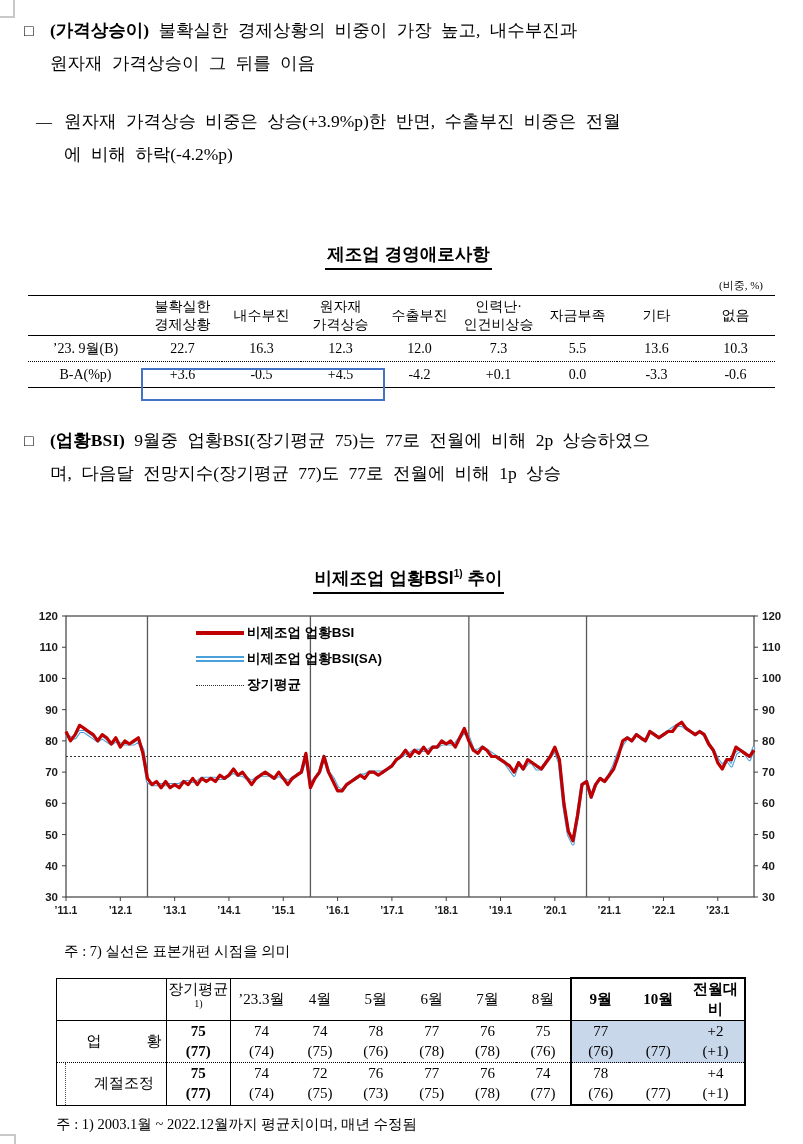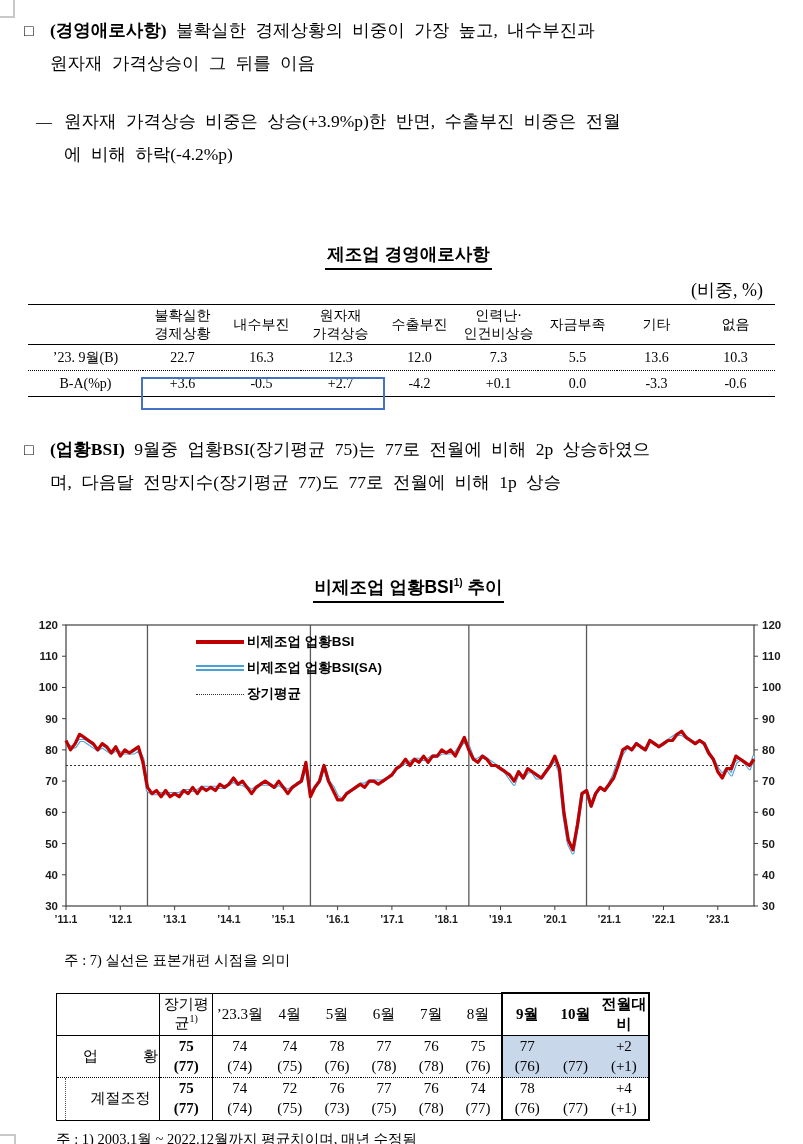--- a/index.html
+++ b/index.html
@@ -14,21 +14,21 @@
   .para{display:flex;font-size:17.5px;line-height:33px;}
   .para .marker{flex:0 0 26px;font-size:16px;}
   .para .ptext{flex:1;word-spacing:5px;}
   .bold{font-weight:bold;}
   .dash-para{margin-top:25px;}
   .dash-para .marker{flex:0 0 28px;padding-left:12px;}
   
   .t1-title-row{text-align:center;margin-top:27px;}
   .t-title{display:inline-block;font-family:"Liberation Sans","DejaVu Sans",sans-serif;
        font-weight:bold;font-size:17.5px;border-bottom:2px solid #000;padding:0 2px 2px 2px;margin-top:44px;}
-  .unit{font-size:18px;text-align:right;padding-right:30px;margin-top:8px;}
+  .unit{font-size:11px;text-align:right;padding-right:30px;margin-top:8px;}
   .t1-wrap{position:relative;margin-left:4px;margin-top:2px;width:747px;}
   table{border-collapse:collapse;}
   .t1{width:747px;font-size:14px;}
   .t1 th{font-weight:normal;white-space:pre-line;text-align:center;vertical-align:middle;
        border-top:1.6px solid #000;border-bottom:1.2px solid #000;padding:2px 0;line-height:1.25;}
   .t1 td{text-align:center;height:25px;padding:0;}
   .t1 tr.ba td{border-top:1.2px dotted #000;border-bottom:1.6px solid #000;}
   .hl-box{position:absolute;left:113px;top:73px;width:240px;height:29px;
        border:2.2px solid #4472c4;pointer-events:none;}
   
@@ -42,21 +42,21 @@
   .leg-item{display:flex;align-items:center;height:26px;}
   .leg-line{width:48px;margin-right:3px;}
   .leg-red{height:4px;background:#c00000;}
   .leg-blue{height:6px;border-top:2px solid #4ba0d9;border-bottom:2px solid #4ba0d9;background:#fff;box-sizing:border-box;}
   .leg-dot{height:0;border-top:1.5px dotted #333;}
   .ax{font-family:"Liberation Sans","DejaVu Sans",sans-serif;font-size:11.5px;font-weight:bold;fill:#1a1a1a;}
   .axx{font-family:"Liberation Sans","DejaVu Sans",sans-serif;font-size:10.5px;font-weight:bold;fill:#1a1a1a;}
   .chart-note{font-size:14.5px;margin:4px 0 0 40px;}
   sup.s{font-size:10px;vertical-align:super;line-height:0;}
   
-  .t2{margin:22px 0 0 32px;width:594px;font-size:15px;}
+  .t2{margin:16px 0 0 32px;width:690px;font-size:15px;}
   .t2 th,.t2 td{white-space:pre-line;text-align:center;line-height:1.3;padding:1px 0;}
   .t2 th{font-weight:normal;height:25px;vertical-align:middle;}
   .t2 .hd-bold{font-weight:bold;}
   .t2 .lr{font-weight:bold;}
   .t2{border:1.6px solid #000;}
   .t2 thead th{border-bottom:1.6px solid #000;}
   .t2 .lblcol{border-right:1.2px solid #000;}
   .t2 .lrcol{border-right:1.2px solid #000;}
   .t2 tr.r1 td{border-bottom:1.2px dotted #000;}
   .t2 .blk-l{border-left:2.6px solid #000;}
@@ -73,21 +73,21 @@
 <body>
 
 <div class="corner-tl"></div>
 <div class="corner-bl"></div>
 
 <div class="content">
 
   <div class="para">
     <span class="marker">□</span>
     <div class="ptext">
-      <span class="bold">(경영애로사항)</span><span> 불확실한 경제상황의 비중이 가장 높고, 내수부진과</span><br>
+      <span class="bold">(가격상승이)</span><span> 불확실한 경제상황의 비중이 가장 높고, 내수부진과</span><br>
       <span>원자재 가격상승이 그 뒤를 이음</span>
     </div>
   </div>
 
   <div class="para dash-para">
     <span class="marker">—</span>
     <div class="ptext">
       <span>원자재 가격상승 비중은 상승(+3.9%p)한 반면, 수출부진 비중은 전월</span><br>
       <span>에 비해 하락(-4.2%p)</span>
     </div>
@@ -136,21 +136,21 @@
           <td>12.0</td>
           <td>7.3</td>
           <td>5.5</td>
           <td>13.6</td>
           <td>10.3</td>
         </tr>
         <tr class="ba">
           <td>B-A(%p)</td>
           <td>+3.6</td>
           <td>-0.5</td>
-          <td>+2.7</td>
+          <td>+4.5</td>
           <td>-4.2</td>
           <td>+0.1</td>
           <td>0.0</td>
           <td>-3.3</td>
           <td>-0.6</td>
         </tr>
       </tbody>
     </table>
     <div class="hl-box"></div>
   </div>

